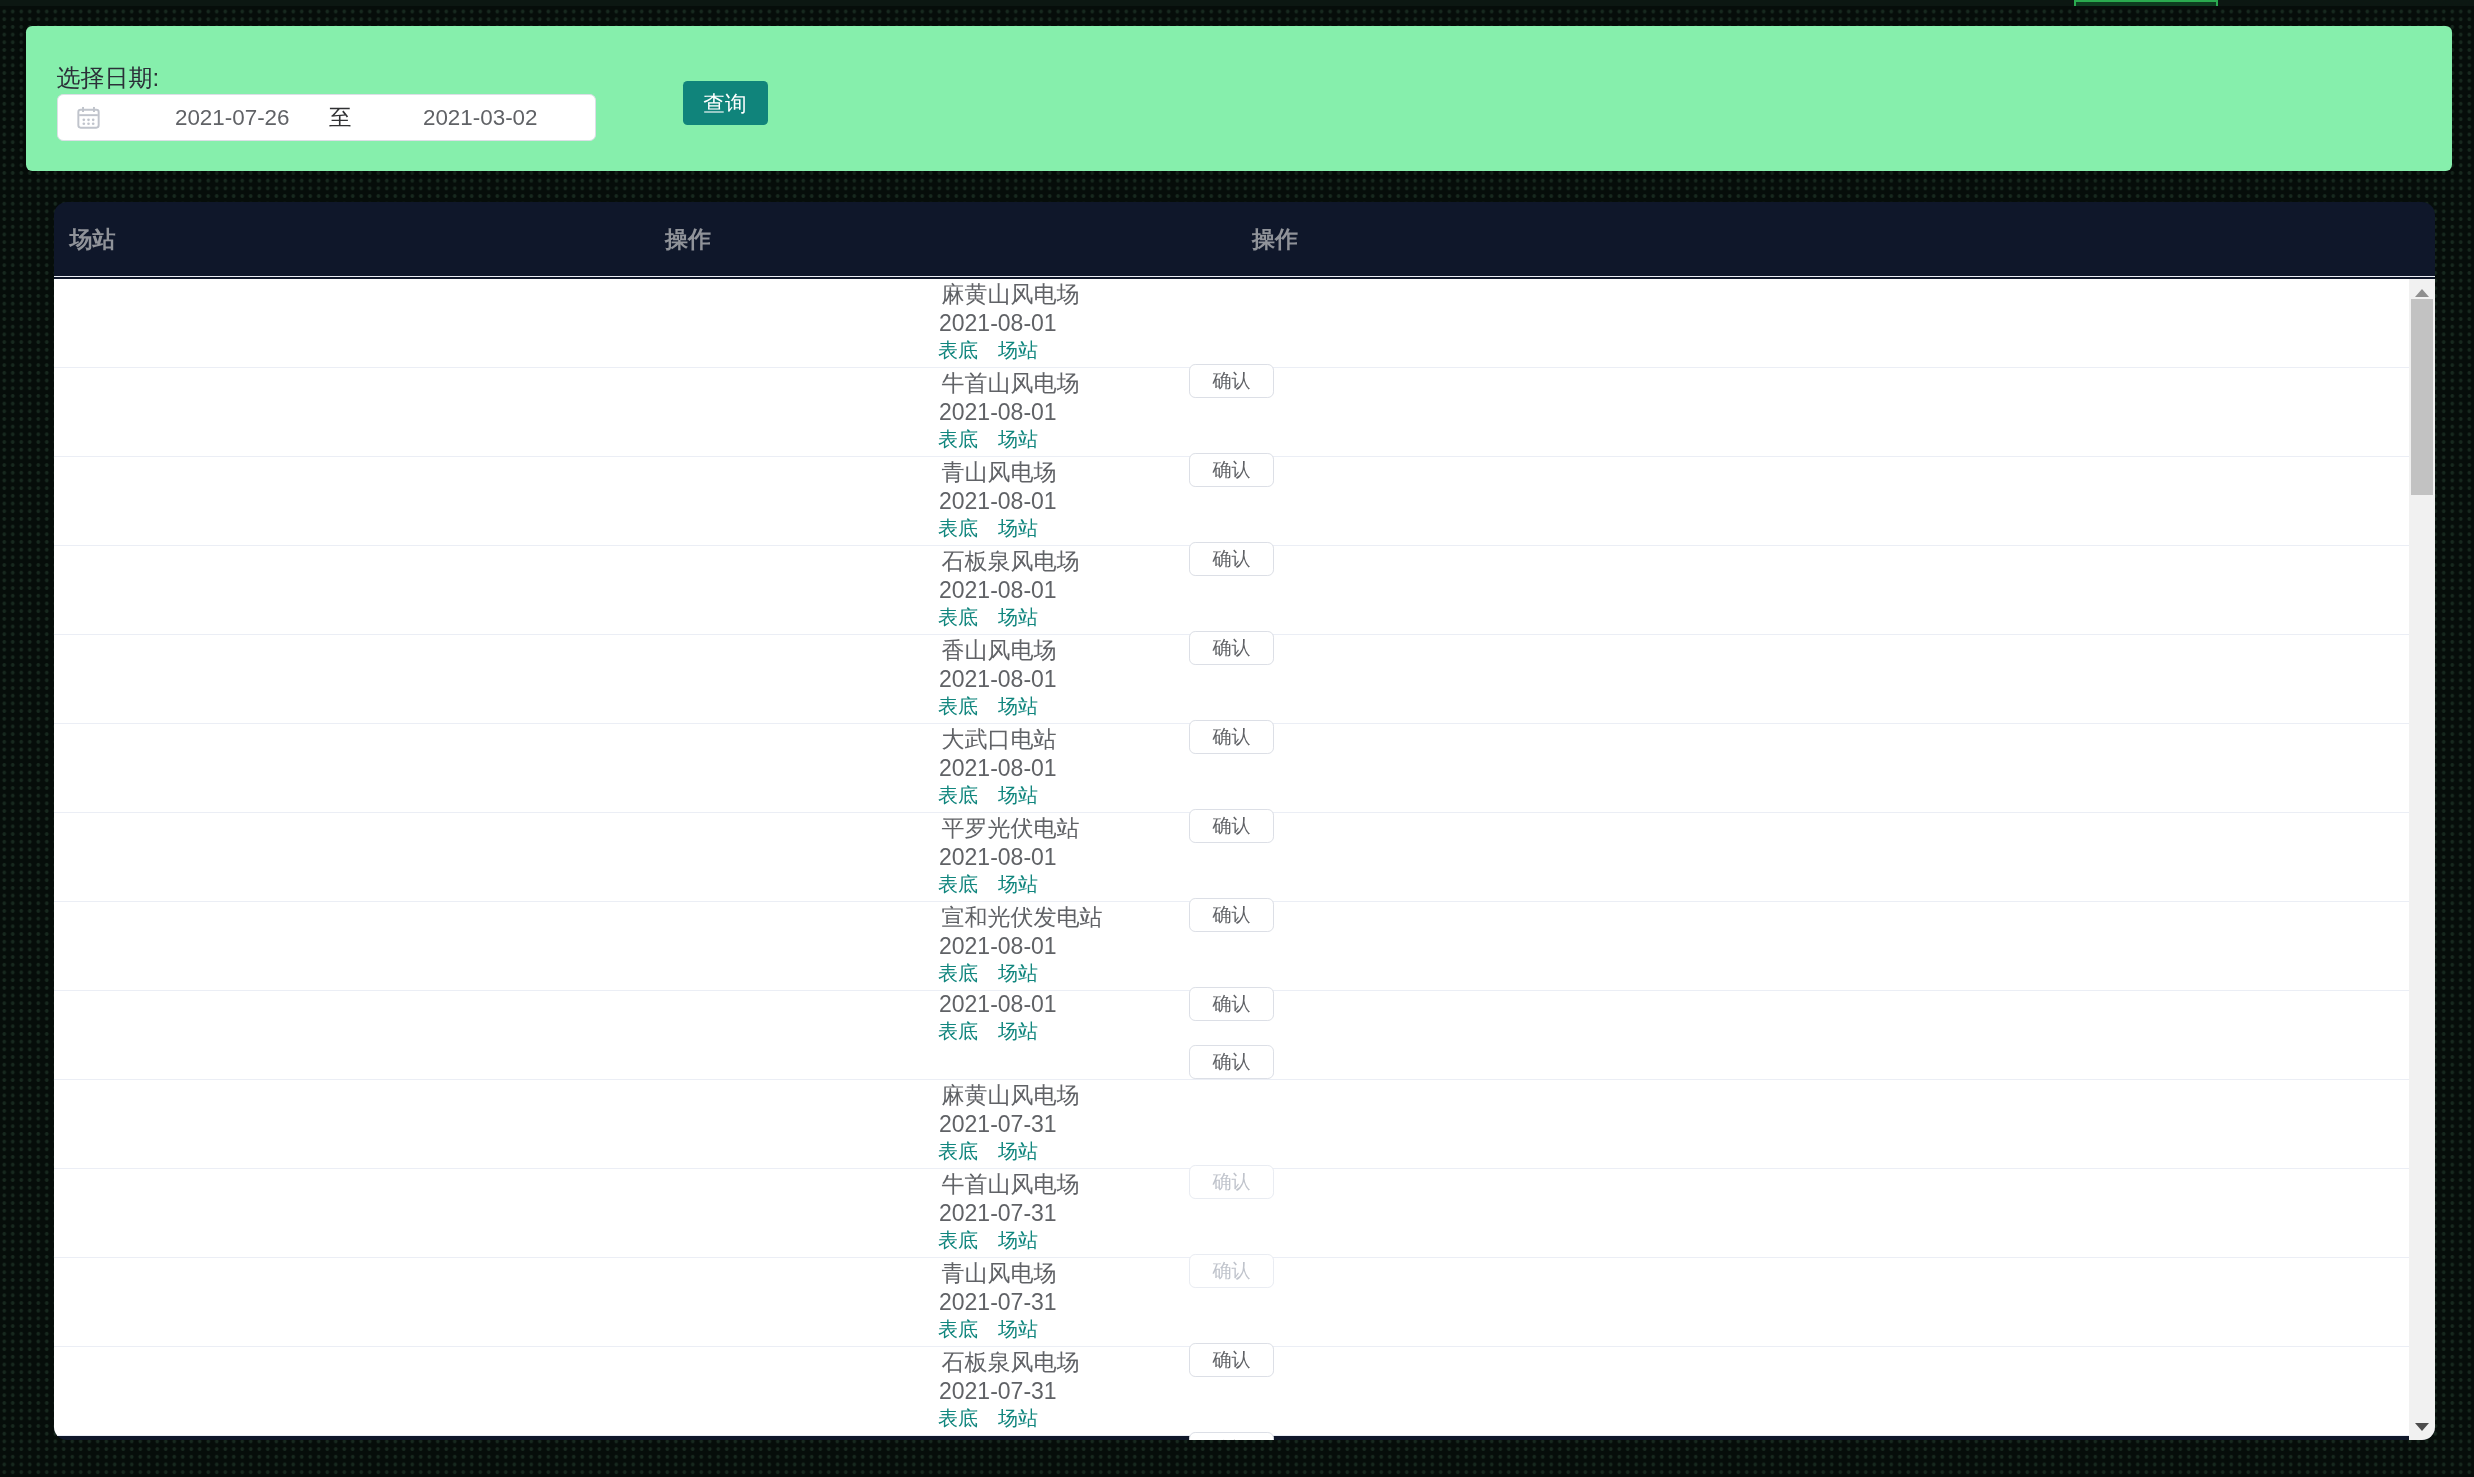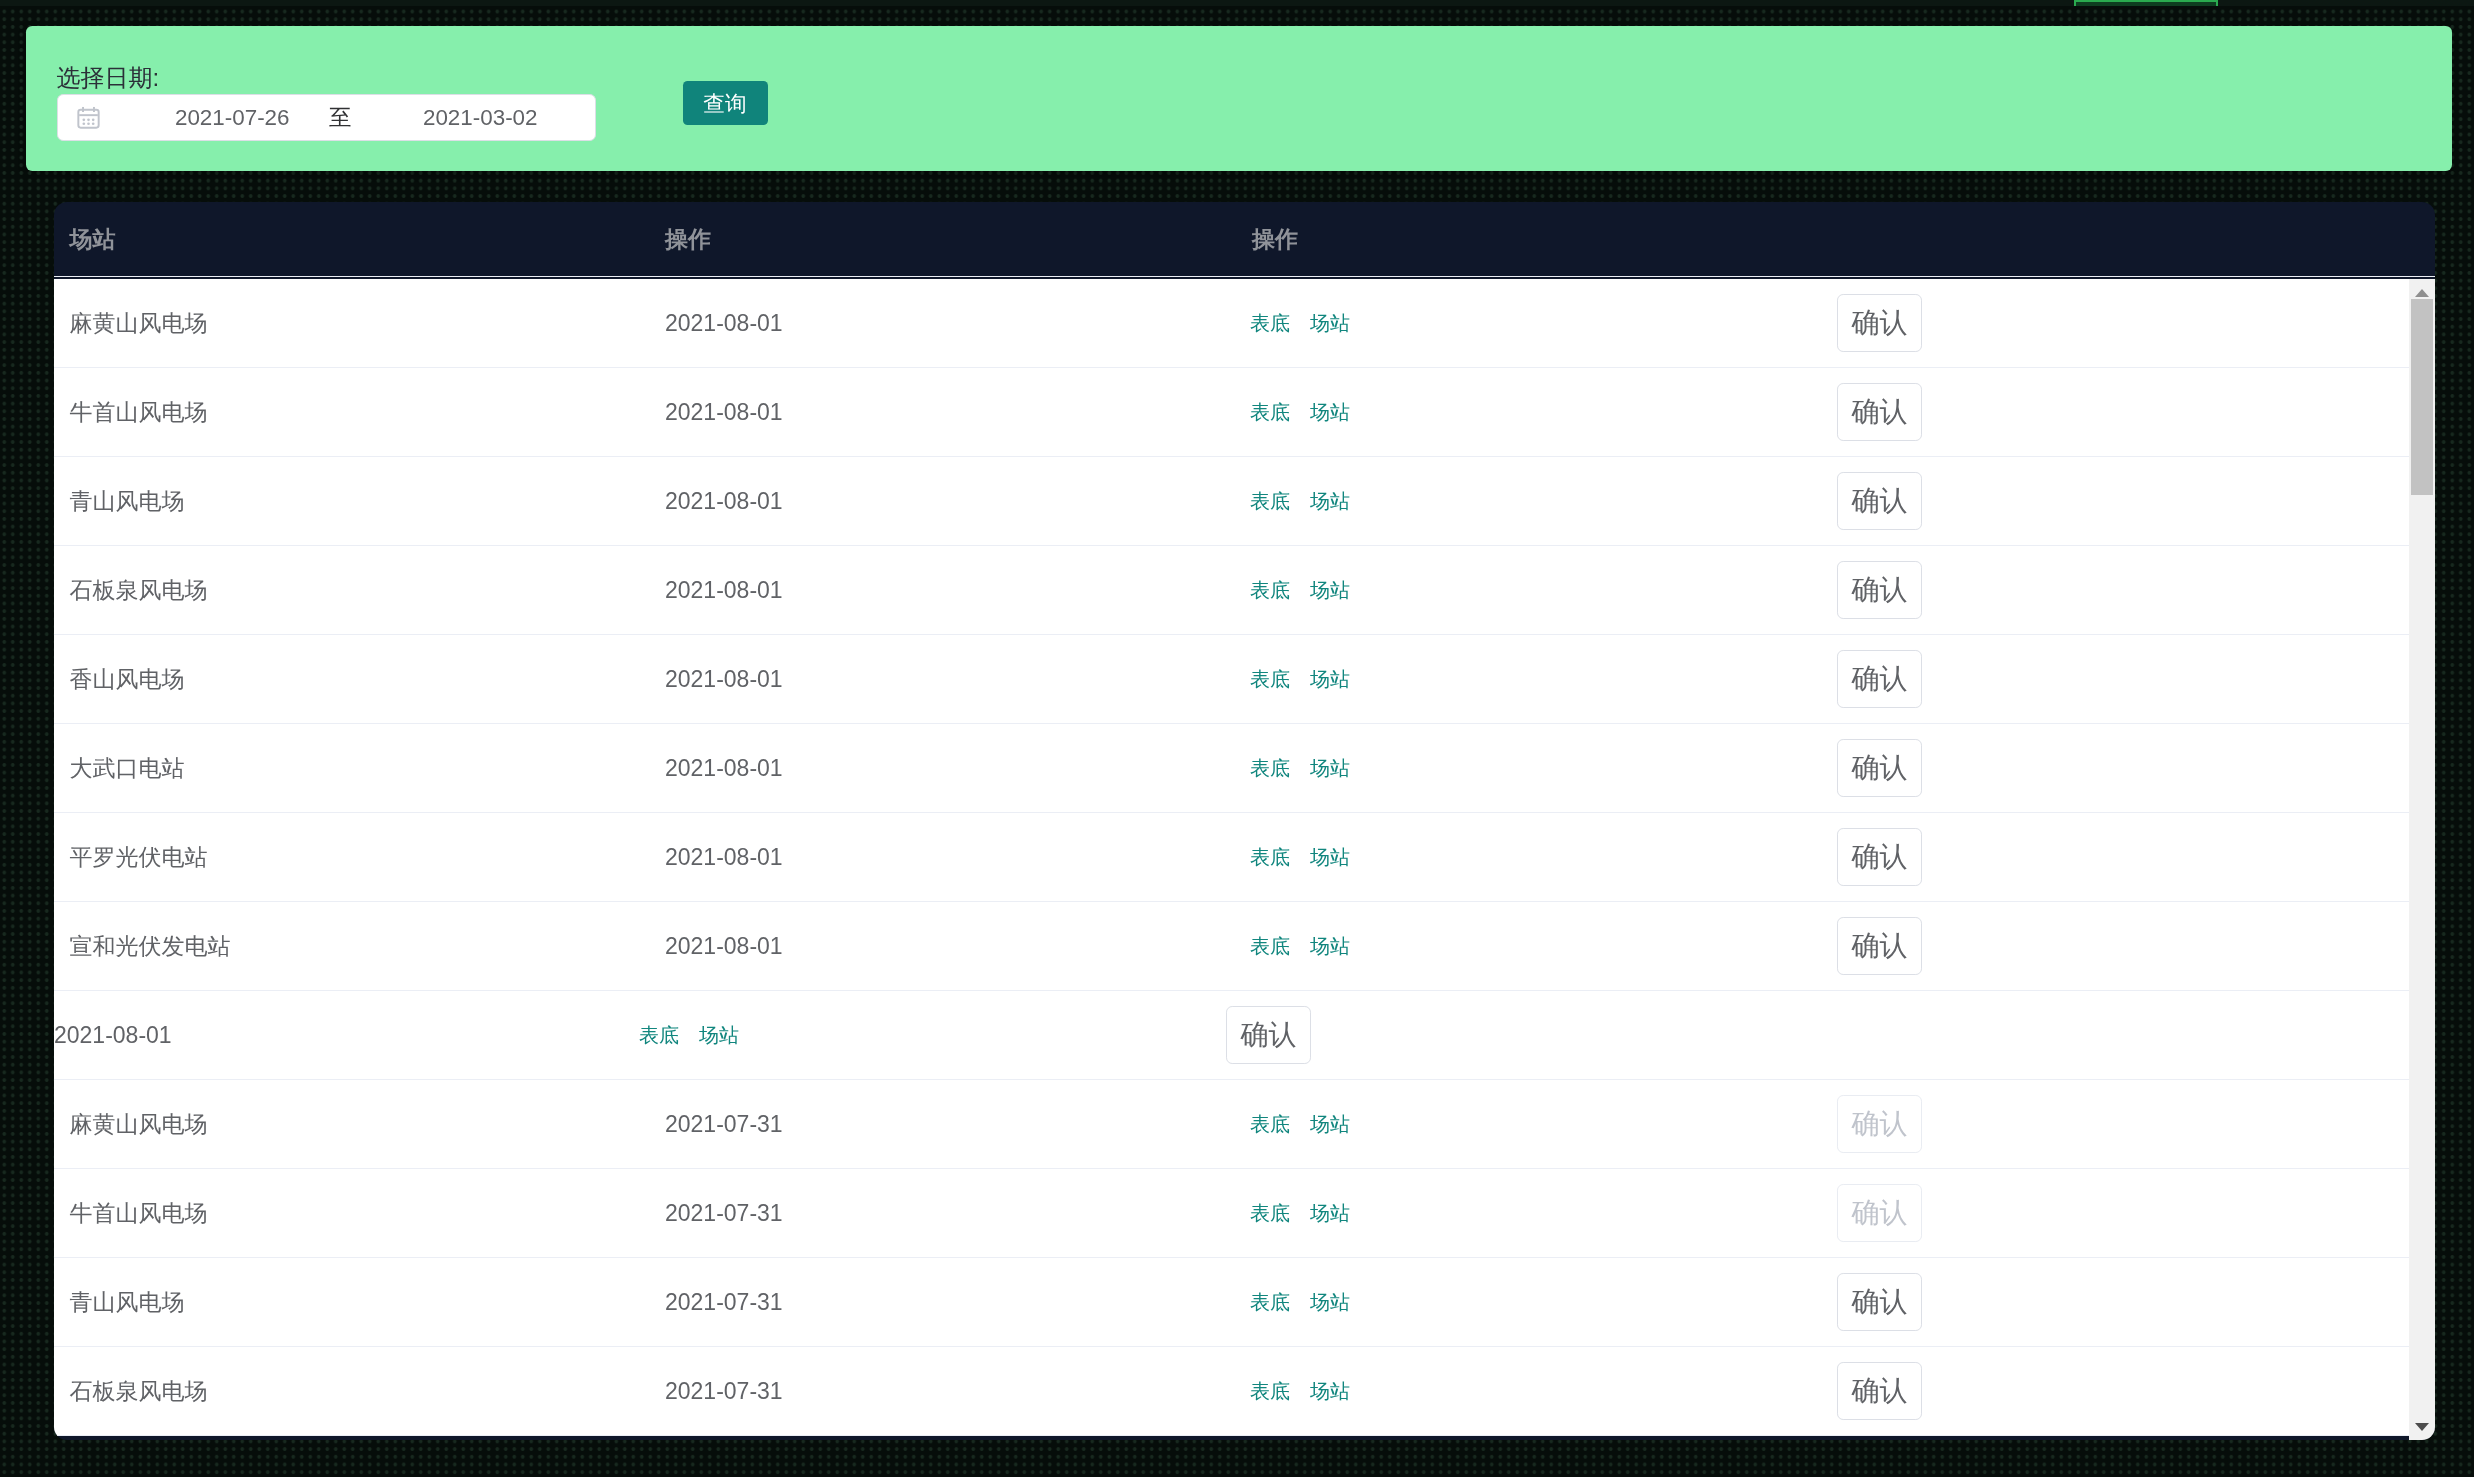--- a/index.html
+++ b/index.html
@@ -37,25 +37,25 @@
     background:#0f172a; border-radius:13px; overflow:hidden; }
   .thead { display:flex; align-items:center; height:75px; border-bottom:1.5px solid #ebeef5;
     font-weight:700; color:#909399; font-size:23px; }
   .cell  { display:flex; align-items:center; }
   .c1 { width:611px; padding-left:15.5px; }
   .c2 { width:585px; }
   .c3 { width:587px; }
   .c4 { flex:1; }
   .tbody { position:absolute; left:0; top:77px; width:2355px; height:1162px; overflow:hidden; }
   .trow { display:flex; align-items:center; height:89px; border-bottom:1.5px solid #ebeef5;
-    font-size:23px; color:#606266; background:#fff; }
+    font-size:23px; color:#606266; background:#fff;flex-direction:column; }
   .tlink { color:#11867e; font-size:20px; cursor:pointer; text-decoration:none; }
   .tlink + .tlink { margin-left:20px; }
-  .confirm-btn { width:85px; height:58px; background:#fff; border:1.5px solid #dcdfe6;
-    border-radius:6.2px; color:#606266; font-size:28px; font-family:inherit;
+  .confirm-btn { width:85px; height:34px; background:#fff; border:1.5px solid #dcdfe6;
+    border-radius:6.2px; color:#606266; font-size:19px; font-family:inherit;
     display:flex; align-items:center; justify-content:center; cursor:pointer; }
   .confirm-btn.disabled { color:#c0c4cc; border-color:#e9ecf2; cursor:not-allowed; }
 
   
   .scrollbar { position:absolute; right:0; top:77px; width:26px; height:1162px; background:#f1f1f1; }
   .scroll-arrow { position:absolute; left:0; width:26px; height:28px;
     display:flex; align-items:center; justify-content:center; }
   .scroll-arrow.up { top:0; }
   .scroll-arrow.down { bottom:0; }
   .tri-up { width:0; height:0; border-left:7px solid transparent; border-right:7px solid transparent;

